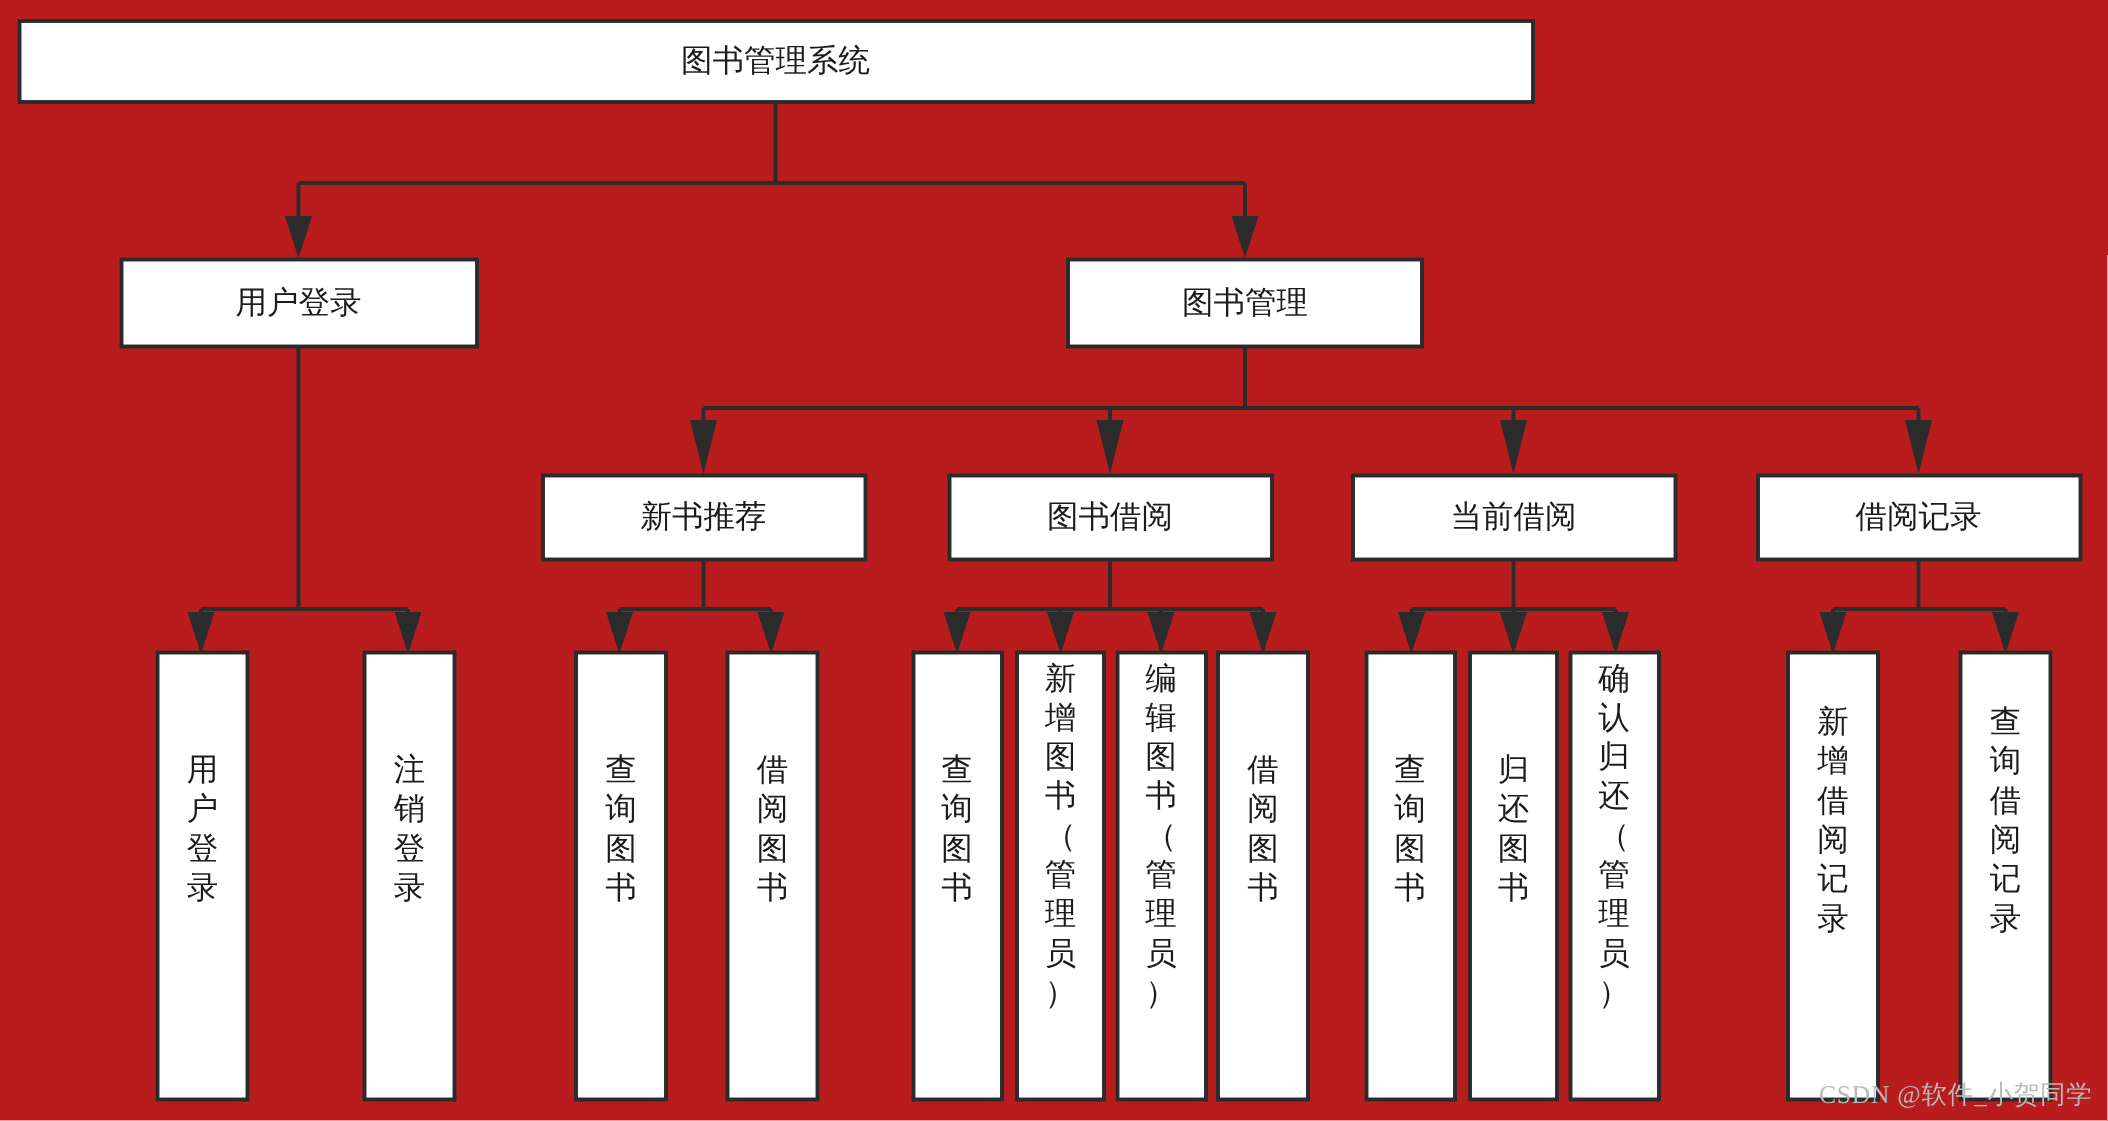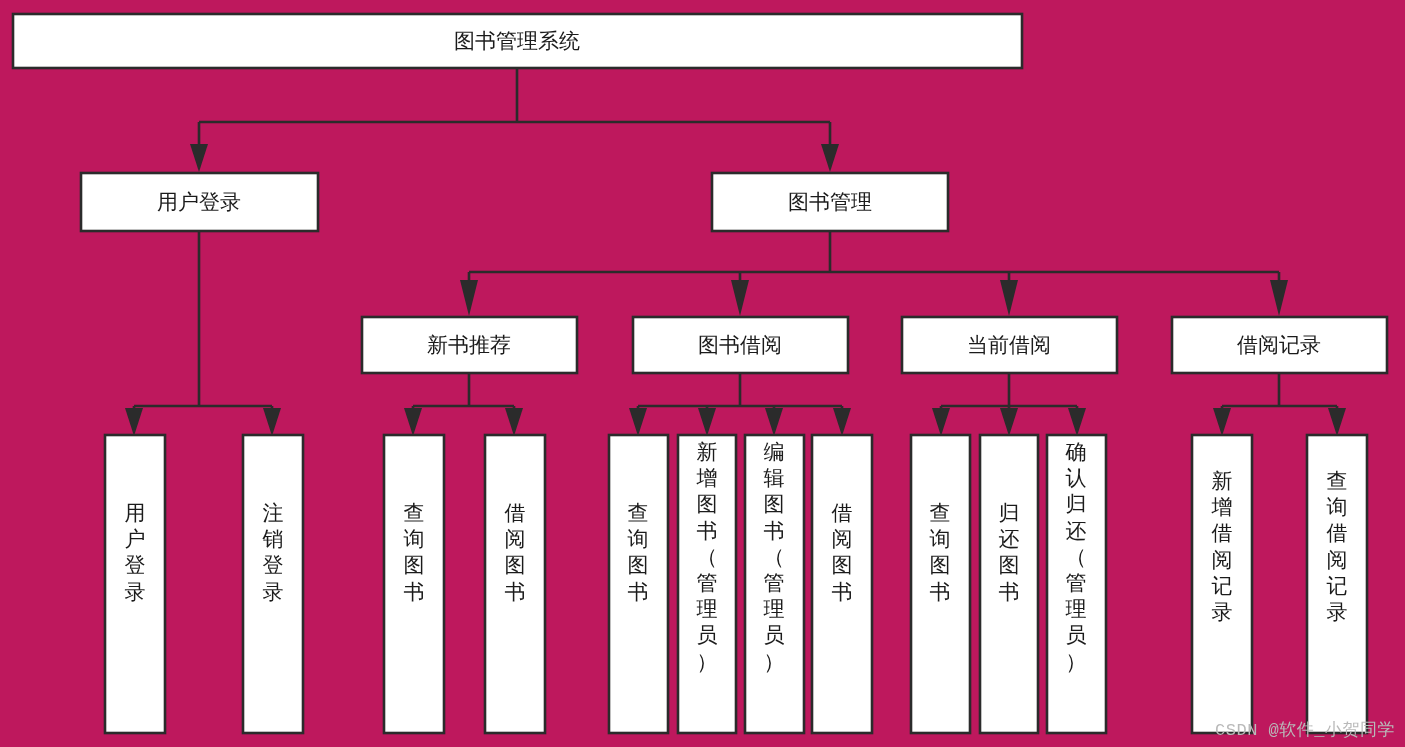--- a/index.html
+++ b/index.html
@@ -4,21 +4,21 @@
 <style>
   html, body {
     margin: 0;
     padding: 0;
     background: #ffffff;
   }
   #canvas-wrap {
     position: relative;
     width: 1405px;
     height: 747px;
-    background: #be185d;
+    background: #b91c1c;
     overflow: hidden;
     font-family: "Liberation Sans", "DejaVu Sans", sans-serif;
   }
   svg#diagram {
     position: absolute;
     left: 0;
     top: 0;
     width: 1405px;
     height: 747px;
     display: block;
@@ -48,21 +48,21 @@
   .node-label-v {
     font-family: "Liberation Sans", "DejaVu Sans", sans-serif;
     font-size: 21px;
     fill: #1b1b1b;
     text-anchor: middle;
   }
   .watermark-text {
     position: absolute;
     right: 10px;
     bottom: 6px;
-    font-family: Liberation Mono, monospace;
+    font-family: Liberation Serif, serif;
     font-size: 17px;
     color: #b9b9b9;
     white-space: nowrap;
     letter-spacing: 0.5px;
   }
 </style>
 </head>
 <body>
 
 <div id="canvas-wrap">

